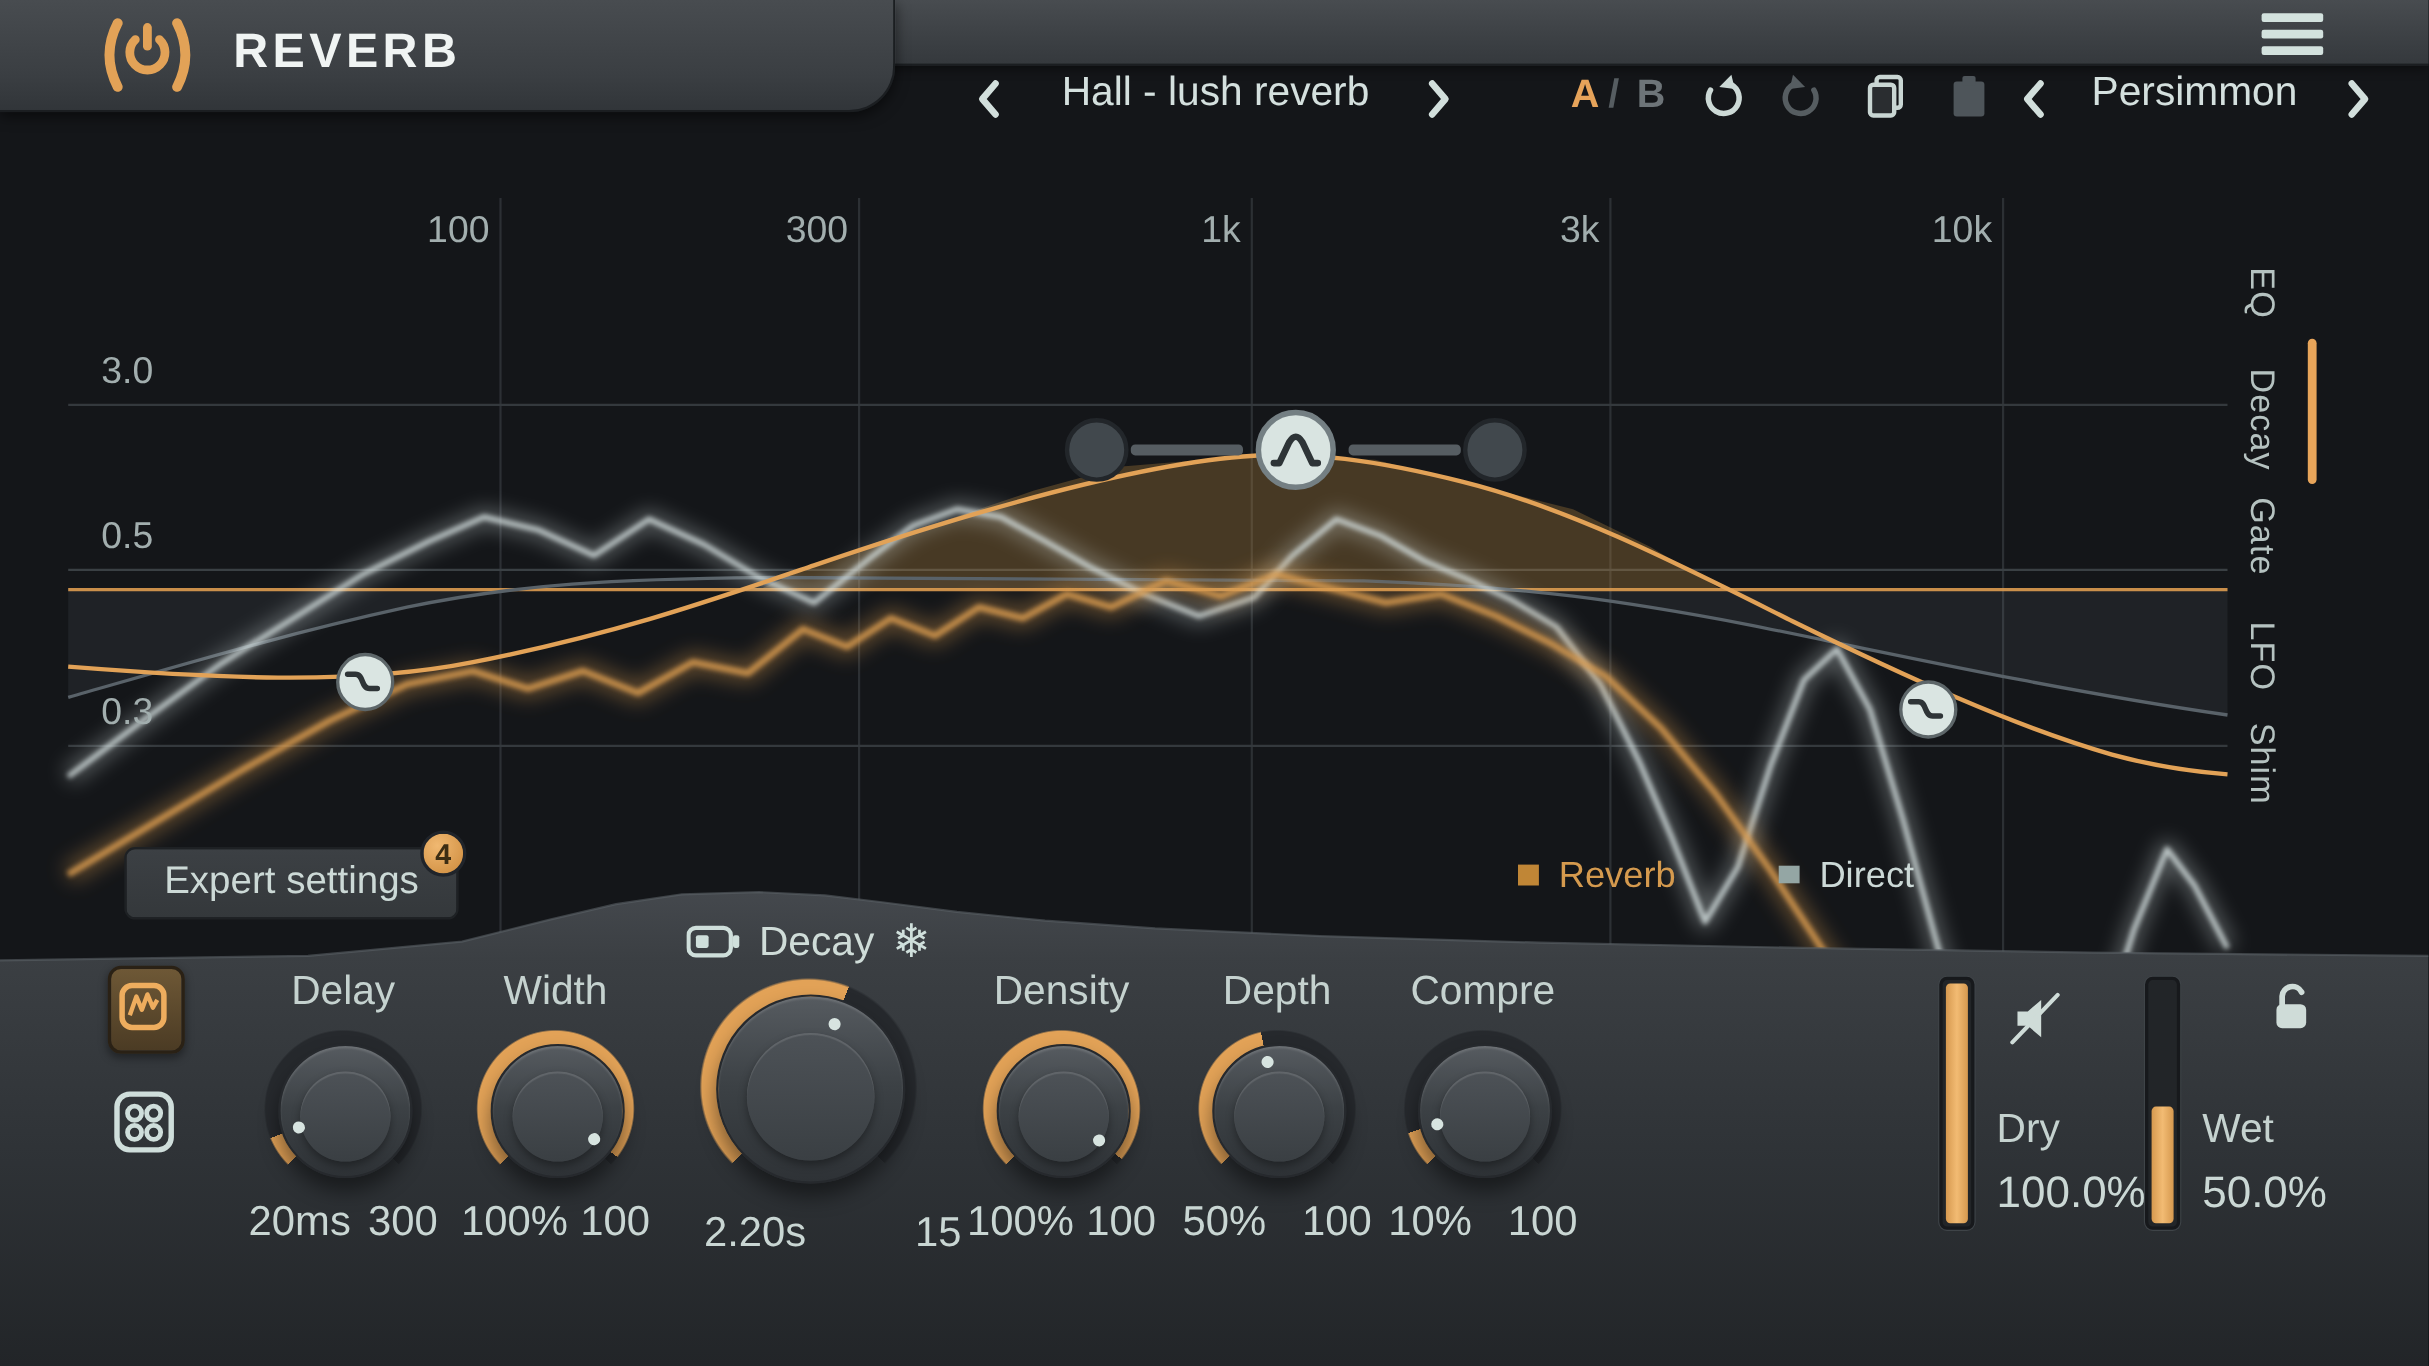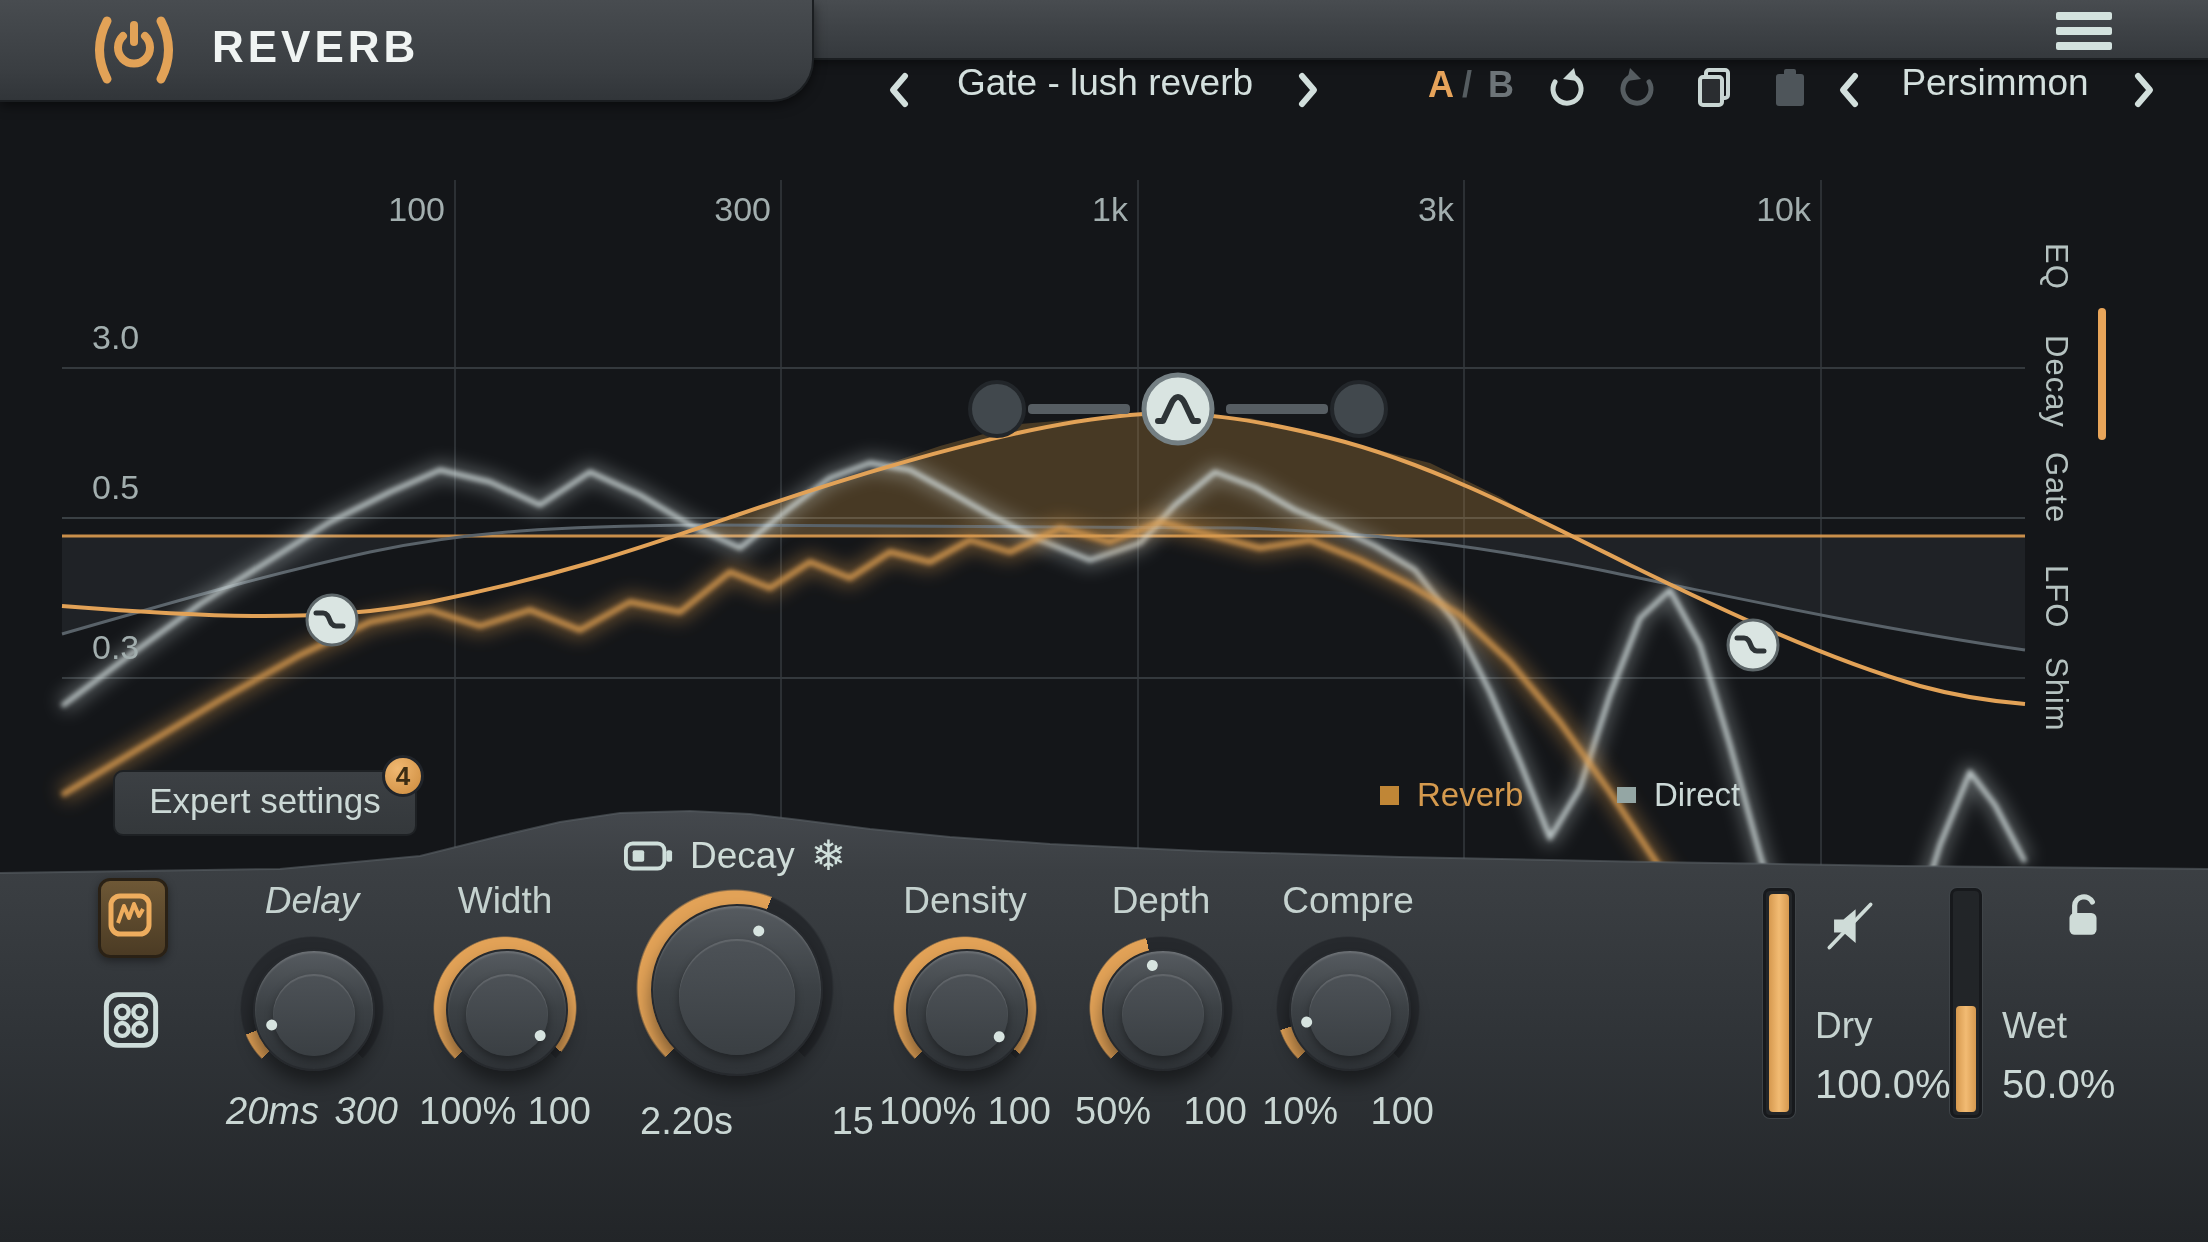--- a/index.html
+++ b/index.html
@@ -217,21 +217,21 @@
   <div class="app-name">REVERB</div>
   <div class="hamburger">
       <div></div>
       <div></div>
       <div></div>
     </div>
 
   <svg class="chev" style="left:885px;top:70px" viewBox="0 0 30 40">
     <polyline points="20,6 8,20 20,34" fill="none" stroke="#d2dfdc" stroke-width="6" stroke-linecap="round" stroke-linejoin="round"></polyline>
     </svg>
-  <div class="preset-name">Gate - lush reverb</div>
+  <div class="preset-name">Hall - lush reverb</div>
   <svg class="chev" style="left:1292px;top:70px" viewBox="0 0 30 40">
     <polyline points="10,6 22,20 10,34" fill="none" stroke="#d2dfdc" stroke-width="6" stroke-linecap="round" stroke-linejoin="round"></polyline>
     </svg>
 
   <span class="ab" style="left:1428px;color:#e6a35a">A</span>
   <span class="ab" style="left:1462px;color:#565d61">/</span>
   <span class="ab" style="left:1488px;color:#6d7478">B</span>
 
   <svg class="toolbar-ic" style="left:1540px;top:64px" viewBox="0 0 48 48">
     <path d="M34 13 A14 14 0 1 1 15 18" fill="none" stroke="#ccd9d6" stroke-width="5" stroke-linecap="round"></path>
@@ -282,21 +282,21 @@
   <div class="side-btn" style="left:102px;top:990px;width:58px;height:60px;">
     <svg width="58" height="60" viewBox="0 0 40 41">
       <rect x="3" y="3" width="34" height="35" rx="8" fill="none" stroke="#cfdedb" stroke-width="3.4"></rect>
       <circle cx="14" cy="15" r="4.4" fill="none" stroke="#cfdedb" stroke-width="3"></circle>
       <circle cx="26" cy="15" r="4.4" fill="none" stroke="#cfdedb" stroke-width="3"></circle>
       <circle cx="14" cy="27" r="4.4" fill="none" stroke="#cfdedb" stroke-width="3"></circle>
       <circle cx="26" cy="27" r="4.4" fill="none" stroke="#cfdedb" stroke-width="3"></circle>
     </svg>
   </div>
 
-  <div class="knob-group" style="left: 222px; top: 880px; font-style: italic; --sweep: 23deg; --dot: -112deg;">
+  <div class="knob-group" style="left: 222px; top: 880px; --sweep: 23deg; --dot: -112deg;">
     <div class="k-label">Delay</div>
     <div class="k-wrap">
       <div class="k-arc"></div>
         <div class="k-body">
           <div class="k-cap"></div>
         </div>
         <div class="k-dot"></div>
     </div>
     <div class="k-values">
       <span>20ms</span>

